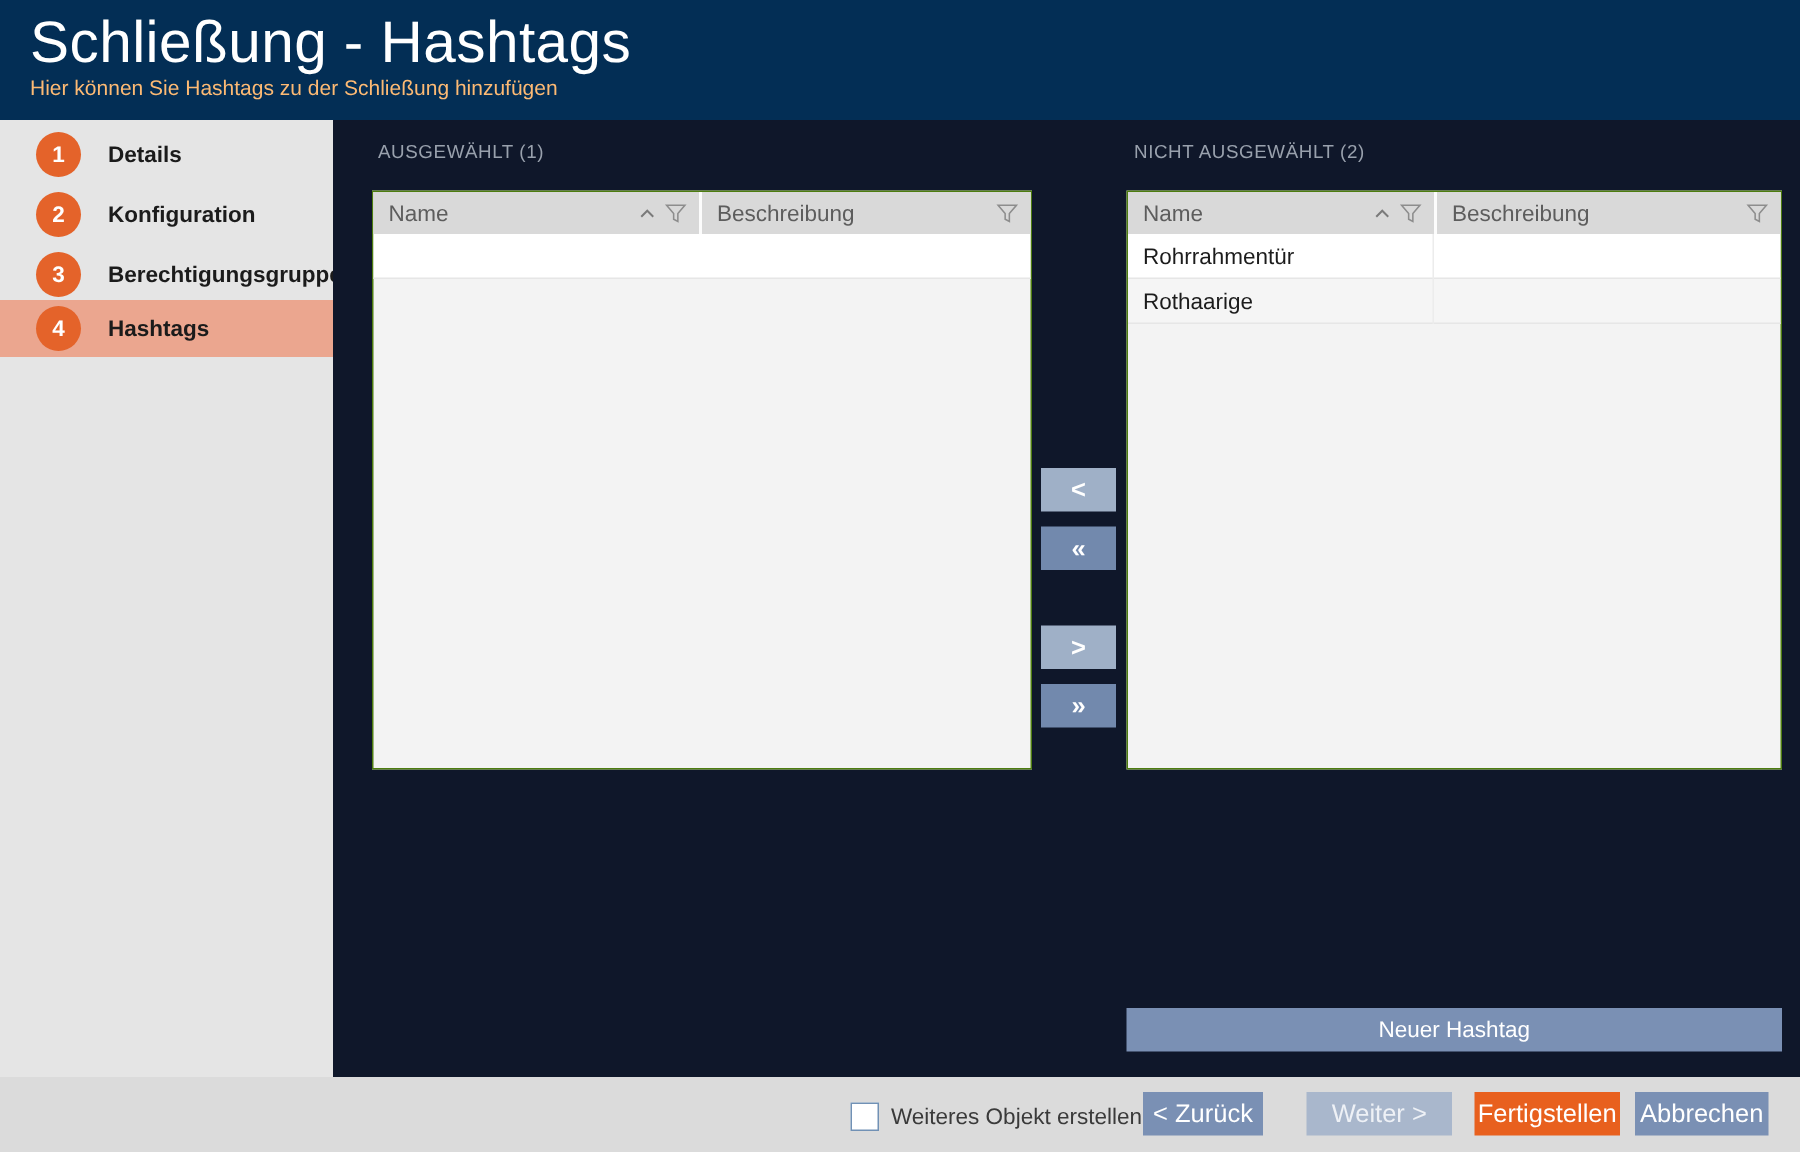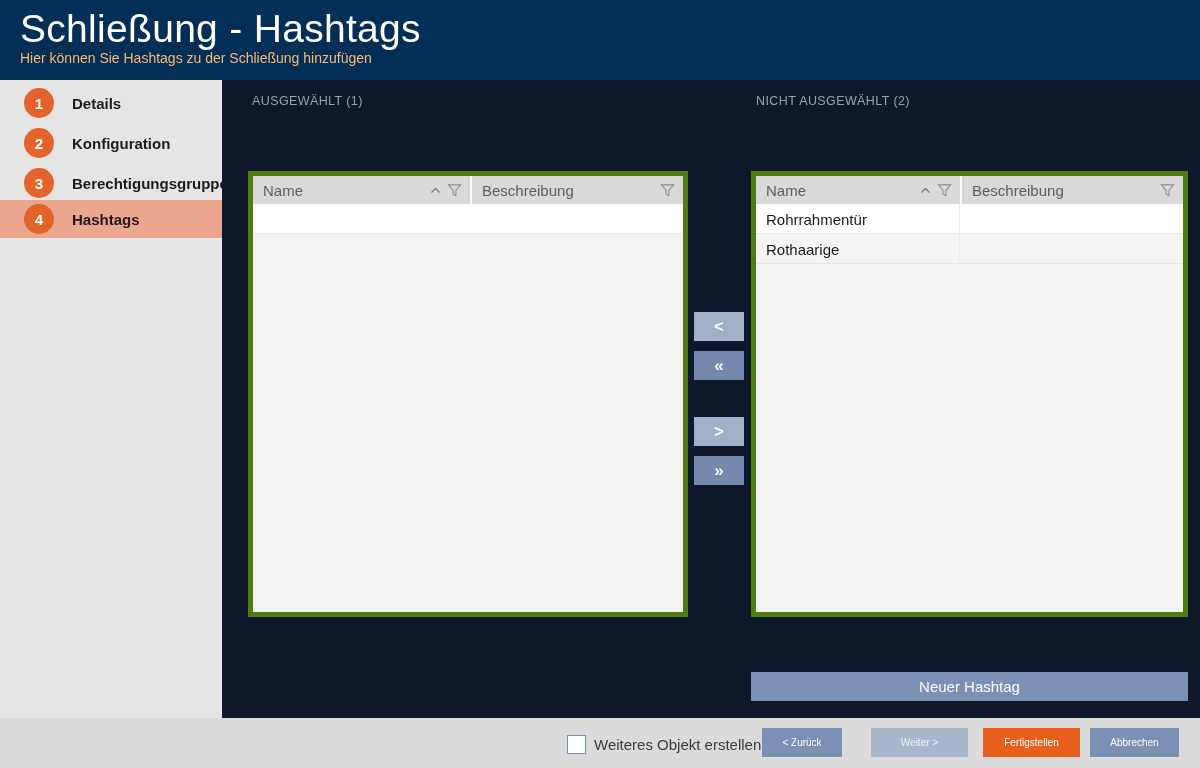--- a/index.html
+++ b/index.html
@@ -60,22 +60,22 @@
     background: #0f172a;
   }
   .section-label {
     position: absolute; top: 14px;
     font-size: 12.5px; color: #99a1ad; letter-spacing: 0.4px; font-weight: 400;
   }
   .section-label.left-lbl  { left: 30px; }
   .section-label.right-lbl { left: 534px; }
 
   .table-frame {
-    position: absolute; top: 47px; height: 446px;
-    background: #f3f3f3; border: 5px solid #4d7c0f; margin-top: 44px;
+    position: absolute; top: 47px; height: 386px;
+    background: #f3f3f3; border: 1px solid #4d7c0f;
   }
   .frame-left  { left: 26px;  width: 440px; }
   .frame-right { left: 529px; width: 437px; }
 
   .thead { display: flex; gap: 2px; background: #fcfcfc; height: 28px; }
   .th {
     background: #d9d9d9; color: #5d5d5d; font-size: 15px;
     display: flex; align-items: center; padding: 0 8px 0 10px; height: 28px;
   }
   .th .th-text { flex: 1 1 auto; white-space: nowrap; overflow: hidden; }
@@ -121,21 +121,21 @@
   .chk {
     position: absolute; left: 567px; top: 735px; width: 19px; height: 19px;
     background: #ffffff; border: 1px solid #7191b5;
   }
   .chk-label {
     position: absolute; left: 594px; top: 736px;
     font-size: 15px; color: #3a3a3a;
   }
   .btn {
     position: absolute; top: 728px; height: 29px; border: none;
-    color: #ffffff; font-size: 10px;
+    color: #ffffff; font-size: 17px;
     display: flex; align-items: center; justify-content: center;
   }
   .btn-back   { left: 762px;  width: 80px; background: #7a90b4; }
   .btn-next   { left: 871px;  width: 97px; background: #a9b7cc; color: #eef1f6; }
   .btn-finish { left: 983px;  width: 97px; background: #e8601e; }
   .btn-cancel { left: 1090px; width: 89px; background: #7a90b4; }
 </style>
 </head>
 <body>
 

